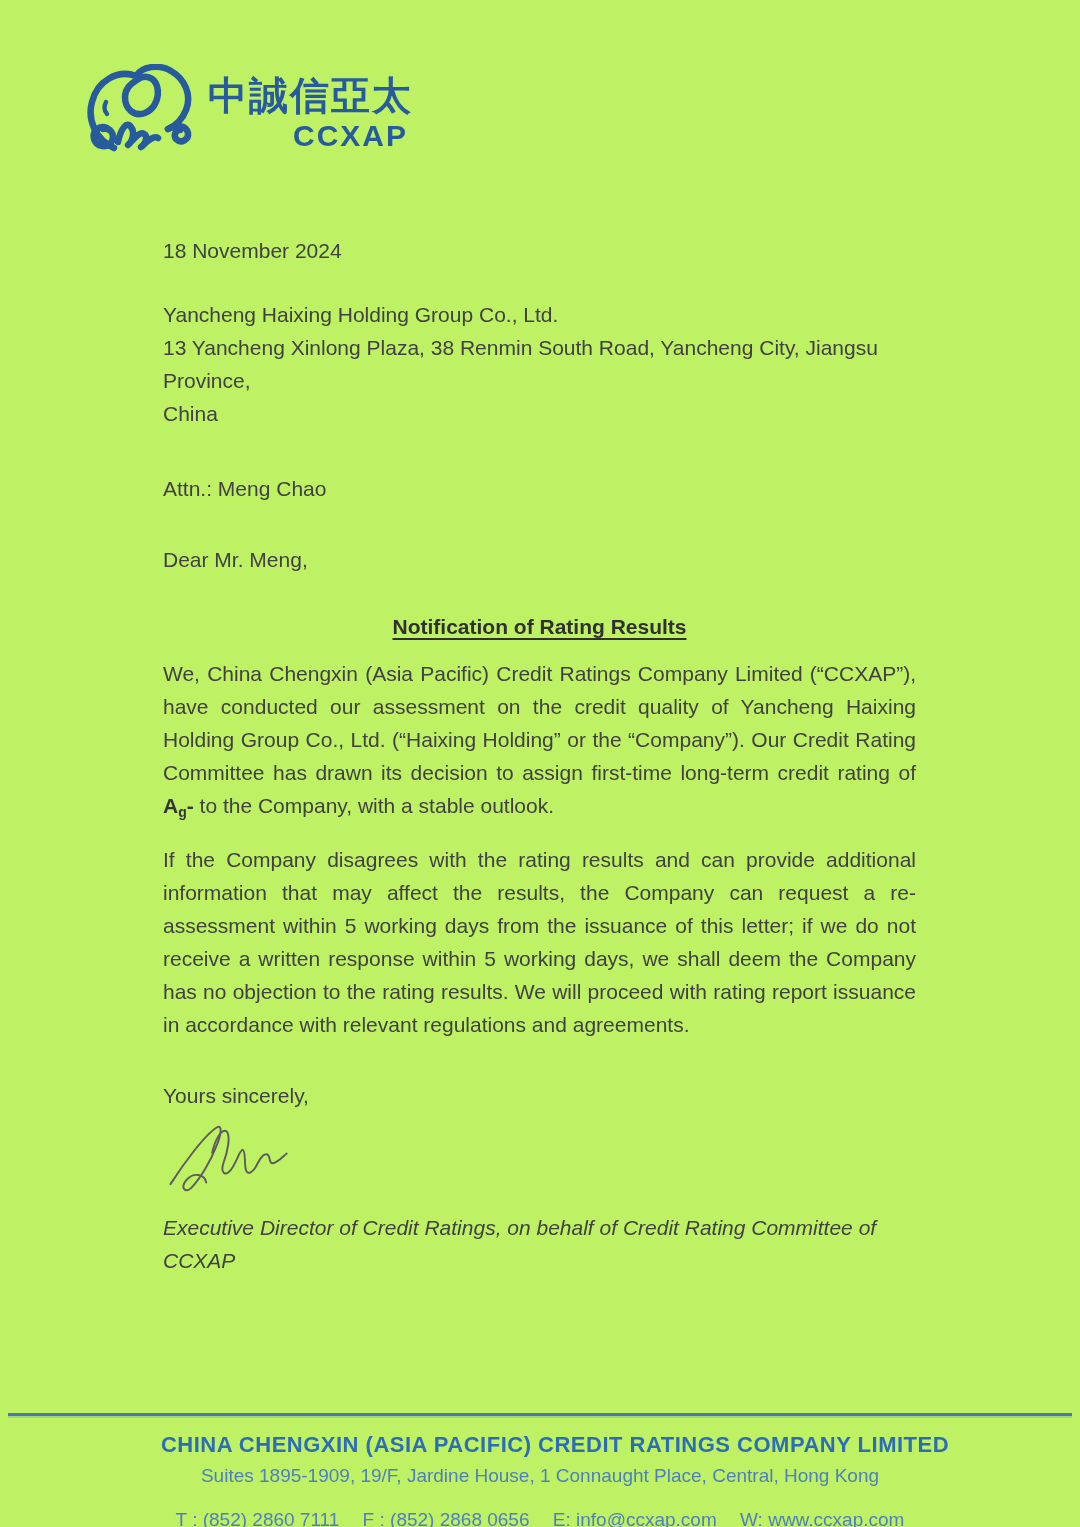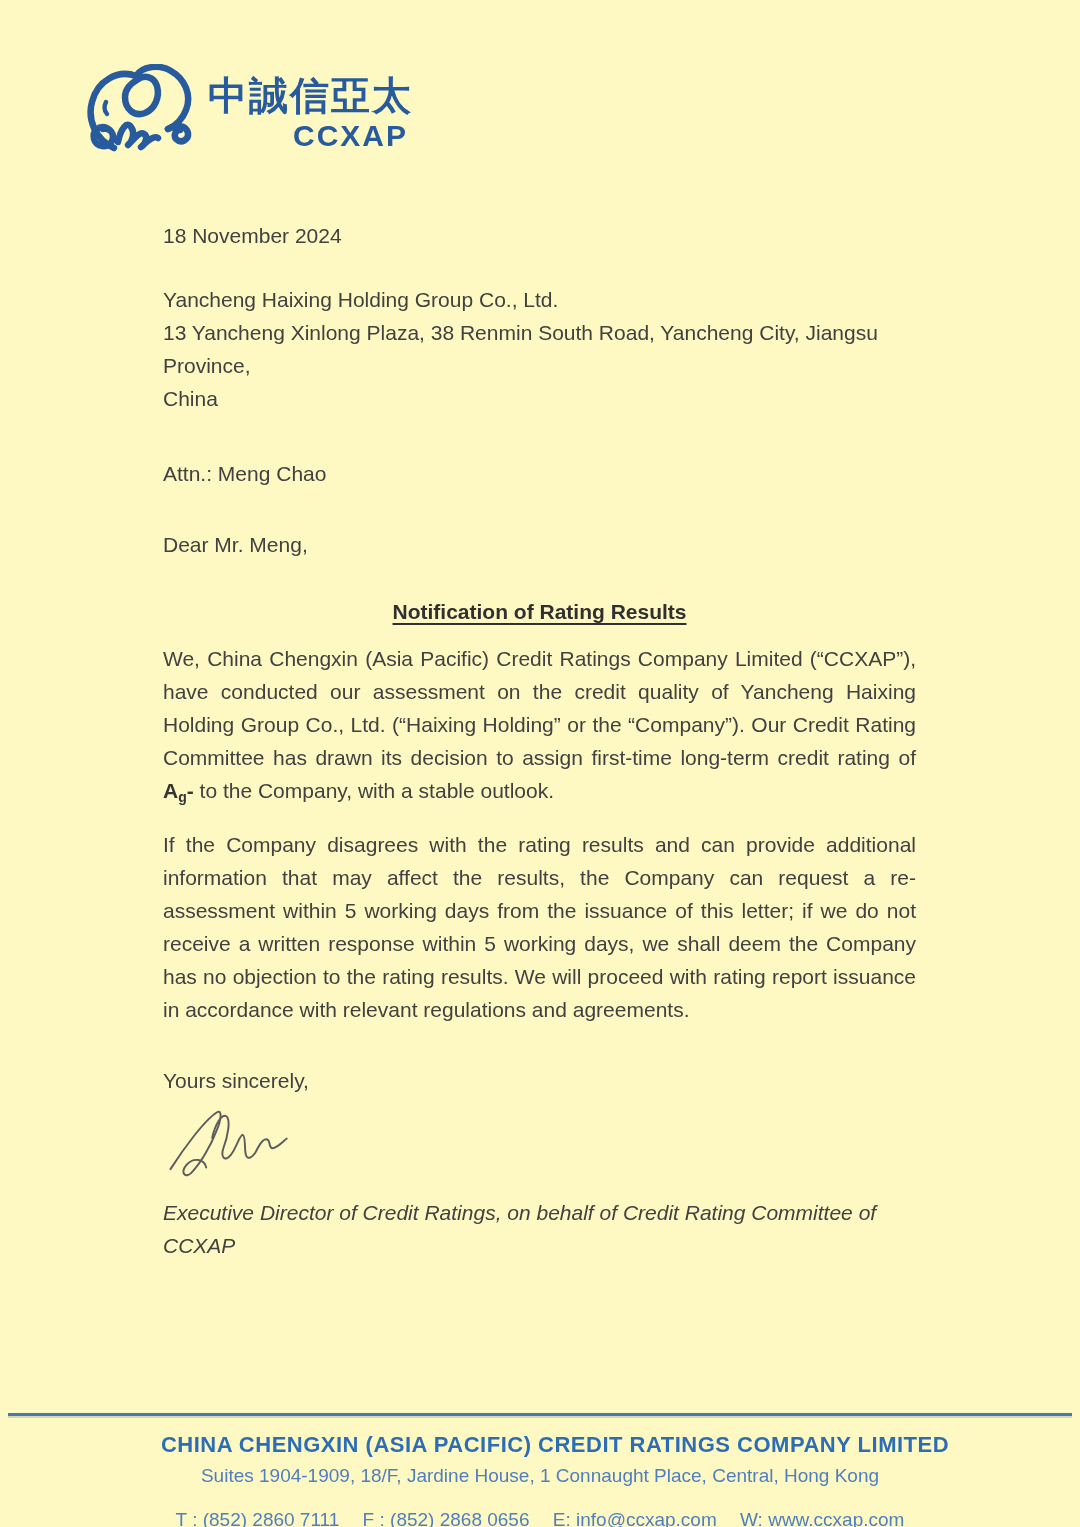--- a/index.html
+++ b/index.html
@@ -1,38 +1,38 @@
 <!DOCTYPE html>
 <html><head>
 <meta charset="utf-8">
 <style>
   html,body{margin:0;padding:0;background:#e8e8e8;}
   .page{
     position:relative;
     width:1080px;height:1527px;
     margin:0 auto;
-    background:#fef9c3;
+    background:#bef264;
     font-family:"Liberation Sans","DejaVu Sans",sans-serif;
     color:#414141;
     overflow:hidden;
   }
   
   .logo-block{position:absolute;left:82px;top:64px;display:flex;align-items:flex-start;}
   .logo-mark{width:116px;height:102px;}
   .logo-text{margin-left:10px;padding-top:10px;width:200px;text-align:right;}
   .logo-cn{
     font-size:39px;font-weight:bold;color:#275b9d;letter-spacing:2px;
     line-height:44px;white-space:nowrap;
   }
   .logo-en{
     font-size:30px;font-weight:bold;color:#275b9d;letter-spacing:2px;
     line-height:32px;margin-top:2px;
   }
   
-  .letter{position:absolute;left:163px;top:219px;width:753px;font-size:21px;line-height:33px;}
+  .letter{position:absolute;left:163px;top:234px;width:753px;font-size:21px;line-height:33px;}
   .date{margin:0;}
   .recipient{margin-top:31px;}
   .attn{margin-top:42px;}
   .salutation{margin-top:38px;}
   .subject{
     margin-top:34px;text-align:center;font-weight:bold;color:#303030;
     text-decoration:underline;text-underline-offset:4px;
   }
   .para{margin-top:14px;text-align:justify;}
   .para + .para{margin-top:9px;}
@@ -100,21 +100,21 @@
       <path d="M10,86 C28,58 56,20 72,10 C80,5 78,20 72,34 C64,55 50,79 38,91 C30,99 23,91 31,81 C41,69 56,73 58,84"></path>
       <path d="M66,44 C70,26 79,11 85,15 C91,20 87,42 81,58 C77,70 83,77 91,67 C99,56 103,40 107,40 C111,41 109,57 111,66 C113,75 121,71 127,58 C131,50 137,43 141,47 C144,50 142,58 147,58 C153,58 160,50 166,45"></path>
     </svg>
 
     <div class="signer-title">Executive Director of Credit Ratings, on behalf of Credit Rating Committee of CCXAP</div>
   </div>
 
   <div class="footer">
     <div class="footer-rule"></div>
     <div class="footer-company">CHINA CHENGXIN (ASIA PACIFIC) CREDIT RATINGS COMPANY LIMITED</div>
-    <div class="footer-address">Suites 1904-1909, 18/F, Jardine House, 1 Connaught Place, Central, Hong Kong</div>
+    <div class="footer-address">Suites 1895-1909, 19/F, Jardine House, 1 Connaught Place, Central, Hong Kong</div>
     <div class="footer-contacts">
       <span>T : (852) 2860 7111</span>
       <span>F : (852) 2868 0656</span>
       <span>E: info@ccxap.com</span>
       <span>W: www.ccxap.com</span>
     </div>
   </div>
 
 </div>
 

